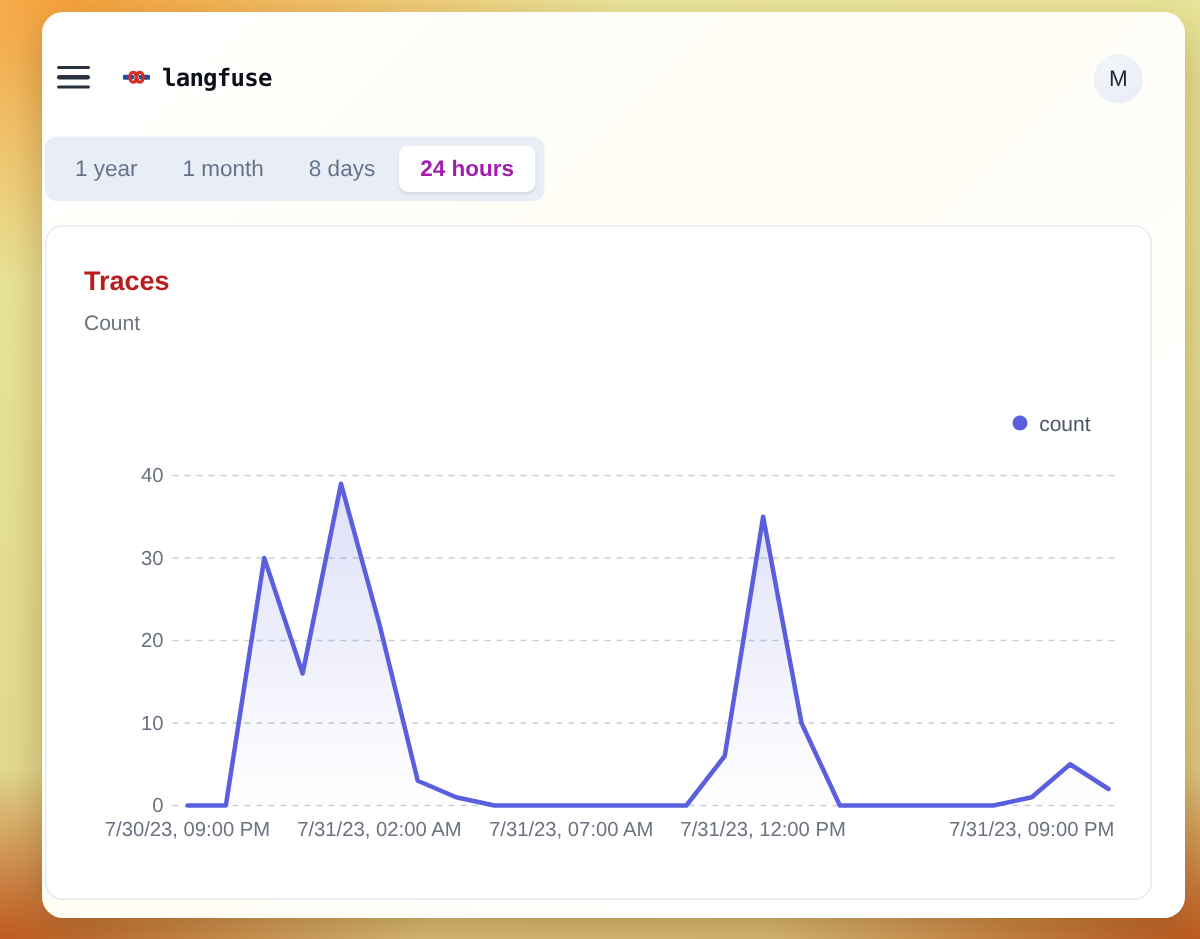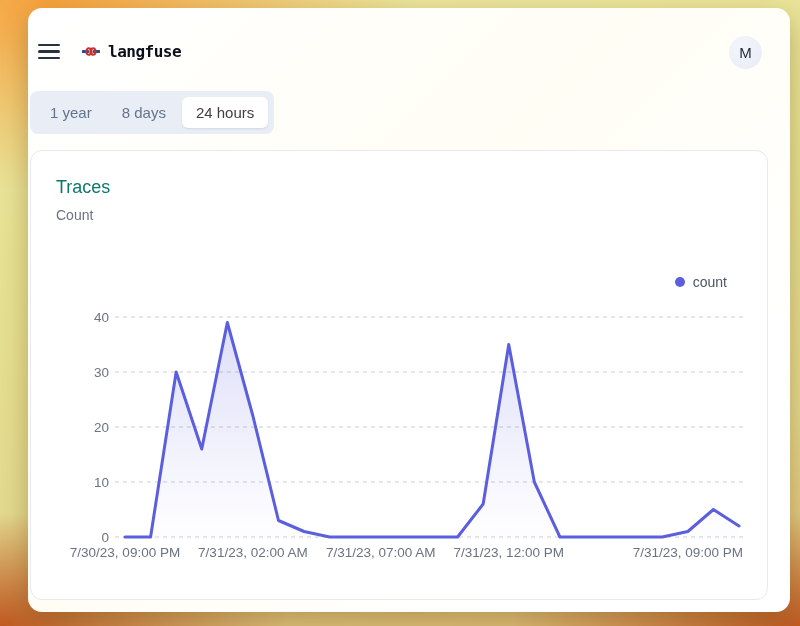--- a/index.html
+++ b/index.html
@@ -37,27 +37,27 @@
     display: flex; align-items: center; justify-content: center;
     font-family: "Liberation Sans", sans-serif; }
   
   .tabbar { position: absolute; left: 2px; top: 83px; height: 43px;
     display: inline-flex; align-items: center; gap: 2px;
     background: #e9edf6; border-radius: 8px; padding: 20px 6px; }
   .tab { border: none; background: transparent; cursor: pointer;
     font-family: "Liberation Sans", sans-serif;
     font-size: 15px; color: #64748b; padding: 7px 14px; border-radius: 6px;
     white-space: nowrap; }
-  .tab.active { background: #ffffff; color: #404040; font-weight: 400;
+  .tab.active { background: #ffffff; color: #a21caf; font-weight: 700;
     box-shadow: 0 1px 2px rgba(15,23,42,0.10); }
   
   .card { position: absolute; left: 2px; top: 142px; width: 738px; height: 450px;
     background: #ffffff; border: 1px solid #e7e9ee; border-radius: 12px; }
   .card-title { position: absolute; left: 25px; top: 26px;
-    font-size: 18px; font-weight: 400; color: #0f766e; }
+    font-size: 18px; font-weight: 700; color: #b91c1c; }
   .card-subtitle { position: absolute; left: 25px; top: 56px;
     font-size: 14px; color: #6b7280; }
   .legend { position: absolute; right: 40px; top: 123px;
     display: flex; align-items: center; gap: 8px; }
   .legend-dot { width: 10px; height: 10px; border-radius: 50%; background: #5b5fdd; }
   .legend-label { font-size: 14px; color: #4b5563; }
   .chart-wrap { position: absolute; left: 24px; top: 146px; width: 692px; height: 272px; }
   svg text { font-family: "Liberation Sans", "DejaVu Sans", sans-serif; }
 </style>
 </head>
@@ -79,20 +79,21 @@
             <path d="M4.5 7.5 Q4.5 3.5 8 4.5 L10 10.5 Q13.5 11.5 13.5 7.5 Q13.5 3.5 10 4.5 L8 10.5 Q4.5 11.5 4.5 7.5 Z" fill="none" stroke="#d22f27" stroke-width="2.1" stroke-linejoin="round"></path>
           </svg>
         </span>
         <span class="wordmark">langfuse</span>
       </div>
       <button class="avatar">M</button>
     </div>
 
     <div class="tabbar">
       <button class="tab">1 year</button>
+      <button class="tab">1 month</button>
       <button class="tab">8 days</button>
       <button class="tab active">24 hours</button>
     </div>
 
     <div class="card">
       <div class="card-title">Traces</div>
       <div class="card-subtitle">Count</div>
       <div class="legend">
         <span class="legend-dot" style="background: rgb(91, 95, 221);"></span>
         <span class="legend-label">count</span>

